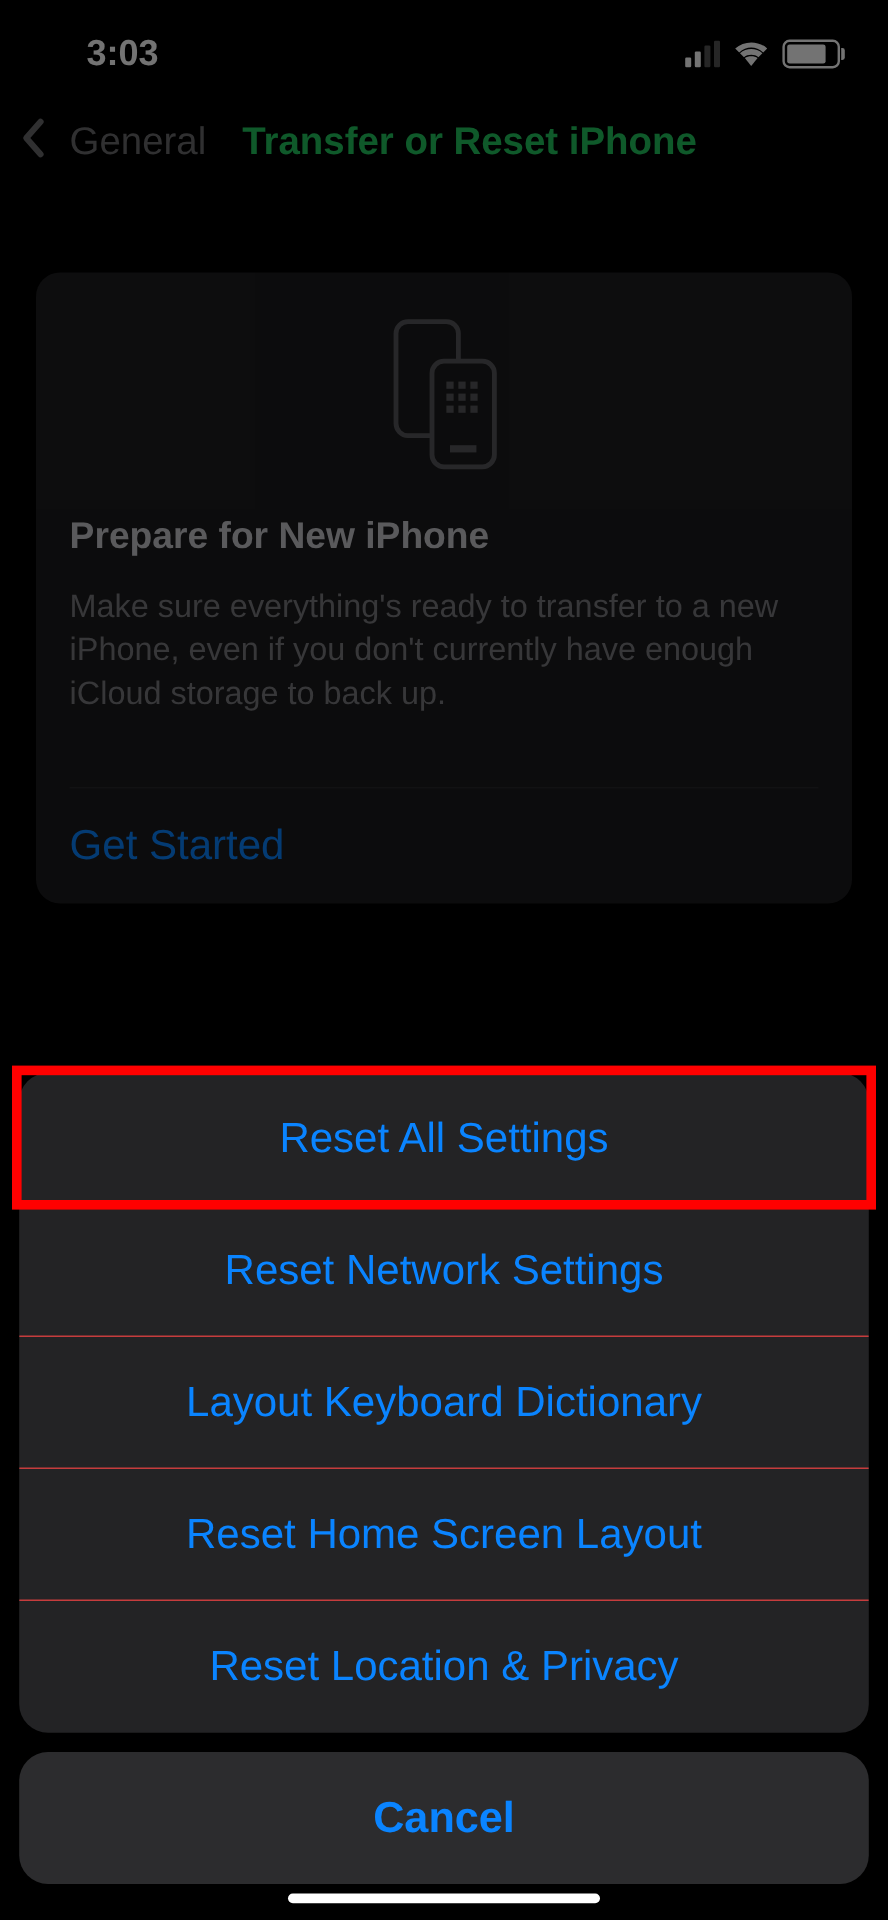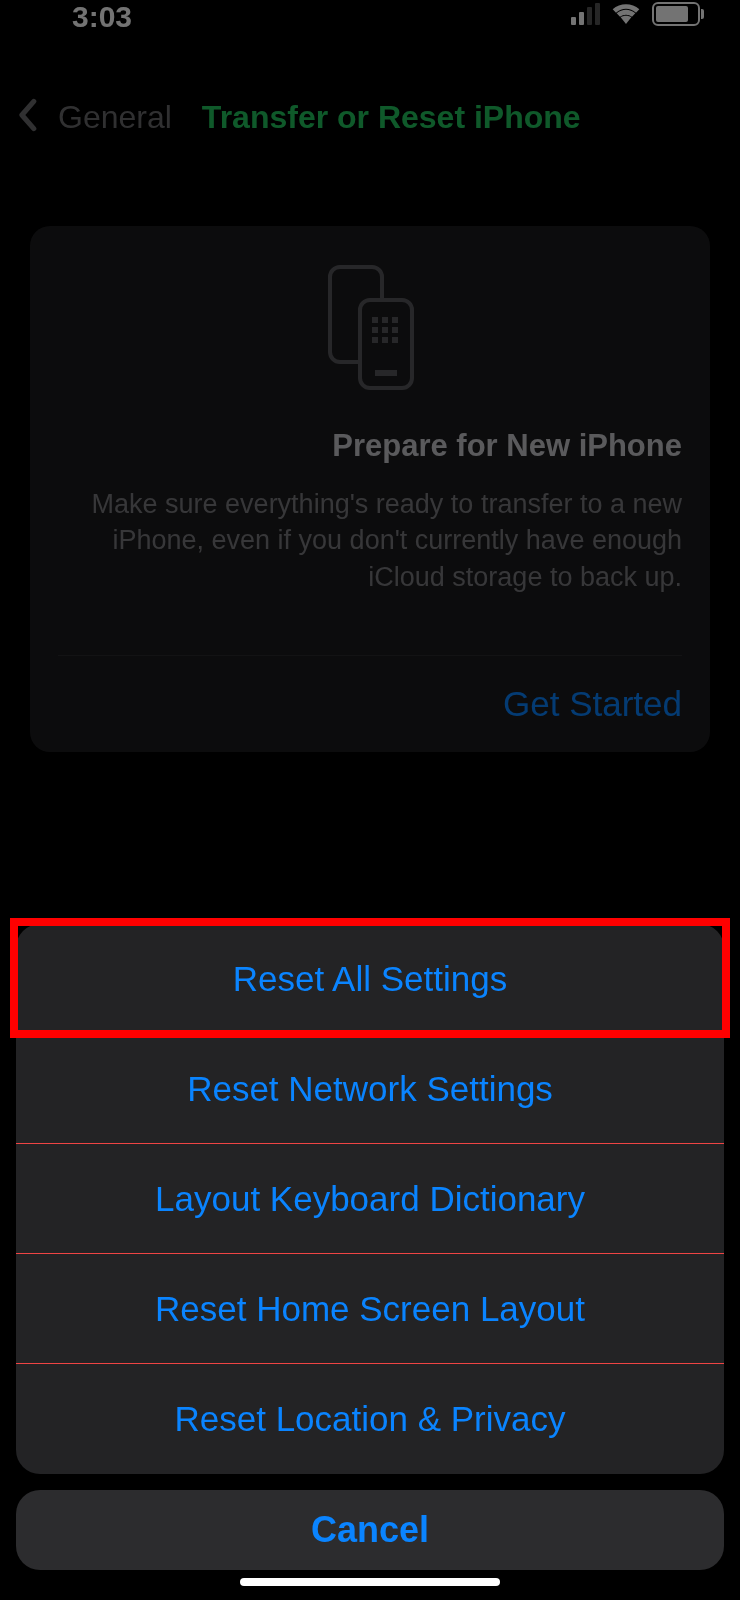--- a/index.html
+++ b/index.html
@@ -17,21 +17,21 @@
       overflow: hidden;
     }
     .dimmed-layer {
       opacity: 0.45;
     }
     
     .status-bar {
       height: 90px;
       display: flex;
       justify-content: space-between;
-      align-items: flex-start;
+      align-items: center;
       padding: 0 40px 0 72px;
       color: #fff;
     }
     .status-time {
       font-size: 30px;
       font-weight: 600;
     }
     .status-icons {
       display: flex;
       align-items: center;
@@ -96,21 +96,21 @@
       color: #22c55e;
       font-size: 32px;
       font-weight: 600;
     }
     
     .prepare-card {
       margin: 70px 30px 0;
       background: #1c1c1e;
       border-radius: 20px;
       padding: 36px 28px 0;
-      text-align: right;
+      text-align: left;
     }
     .phone-icon {
       display: flex;
       justify-content: center;
       margin-bottom: 36px;
     }
     .prepare-title {
       color: #c7c7cc;
       font-size: 31px;
       font-weight: 600;
@@ -158,21 +158,21 @@
       right: -6px;
       top: -6px;
       height: 120px;
       pointer-events: none;
       z-index: 10;
     }
     .cancel-btn {
       margin-top: 16px;
       background: #2c2c2e;
       border-radius: 24px;
-      height: 80px;
+      height: 110px;
       display: flex;
       align-items: center;
       justify-content: center;
       color: #0a84ff;
       font-size: 36px;
       font-weight: 600;
     }
     .home-indicator {
       position: absolute;
       bottom: 14px;

